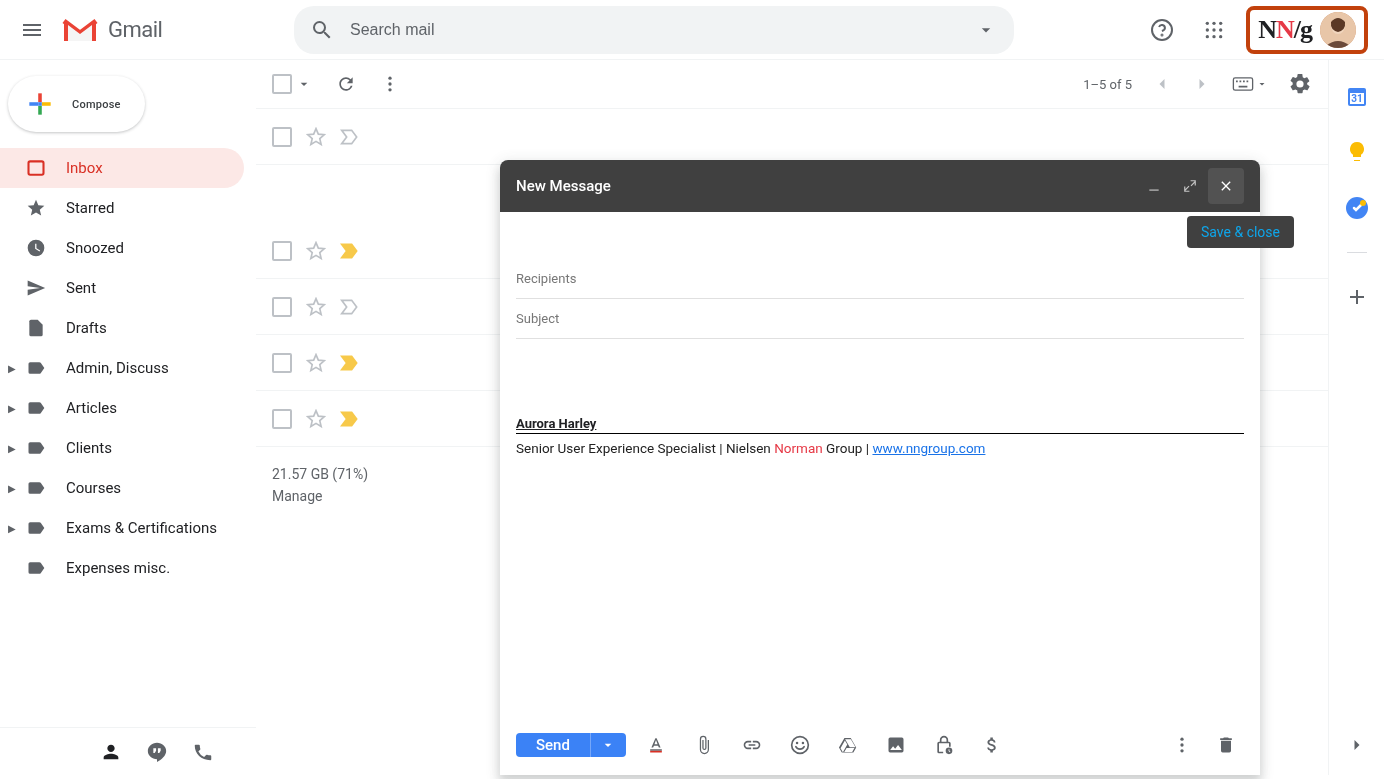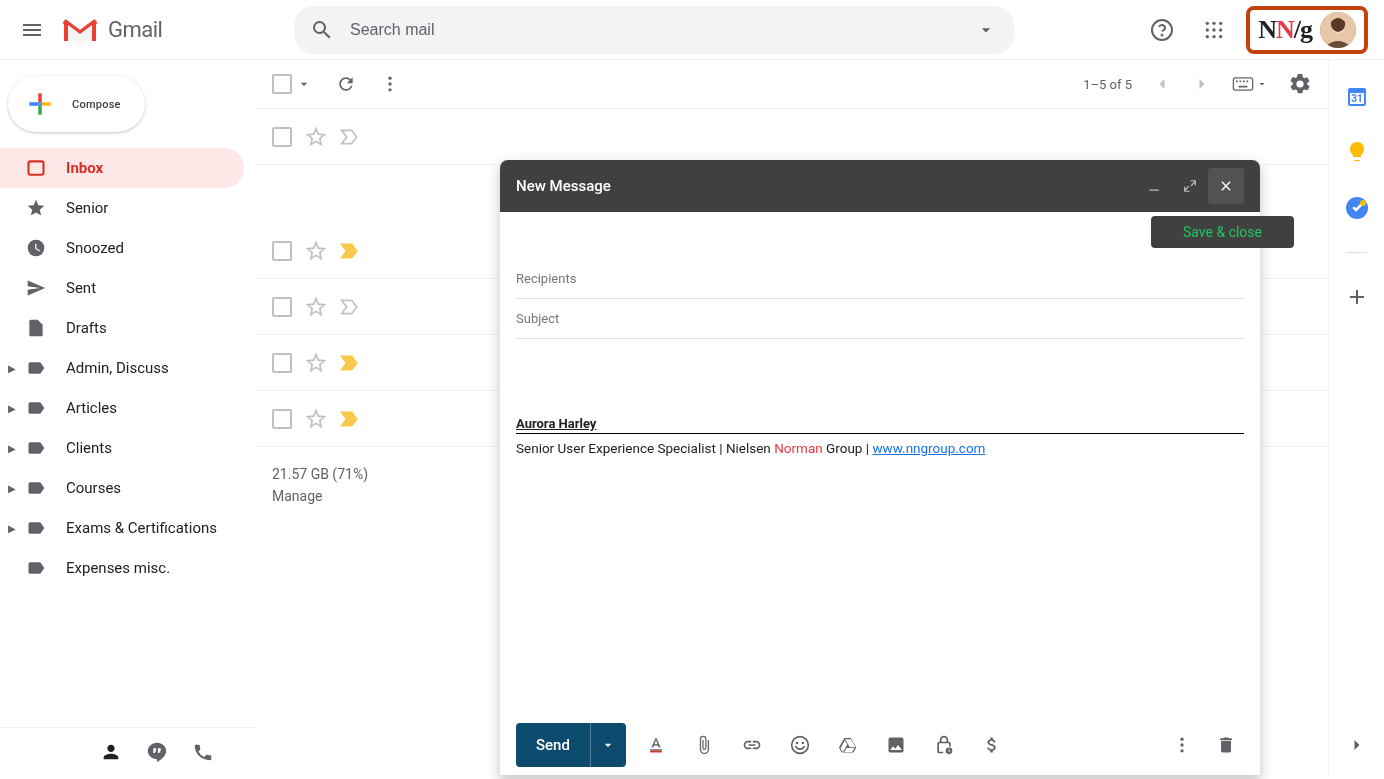--- a/index.html
+++ b/index.html
@@ -24,21 +24,21 @@
   
   
   .body-wrap { display: flex; height: calc(779px - 64px); }
   
   
   .sidebar { width: 256px; padding-top: 8px; display: flex; flex-direction: column; }
   .compose-btn { margin: 8px 8px 16px 8px; height: 56px; border-radius: 28px; box-shadow: 0 1px 3px rgba(60,64,67,0.3); display: flex; align-items: center; padding: 0 24px 0 16px; cursor:pointer; width: fit-content; background:#fff; }
   .compose-btn span { font-size: 11px; color: #3c4043; font-weight: 500; padding-left: 16px; letter-spacing: 0.25px; }
   .nav-list { flex: 1; overflow: hidden; }
   .nav-item { display: flex; align-items: center; height: 40px; padding-left: 26px; border-radius: 0 20px 20px 0; margin-right: 12px; cursor: pointer; color: #202124; font-size: 15px; }
-  .nav-item.active { background: #fce8e6; color: #d93025; font-weight: 700; }
+  .nav-item.active { background: #fce8e6; color: #d93025; font-weight: 400; }
   .nav-item .nav-icon { width: 20px; height: 20px; margin-right: 20px; display:flex; align-items:center; justify-content:center; flex-shrink:0; }
   .nav-item .caret { width: 12px; margin-right: 6px; margin-left: -18px; color:#5f6368; font-size:10px; }
   .sidebar-footer { height: 48px; border-top: 1px solid #f1f3f4; display: flex; align-items: center; padding-left: 100px; gap: 24px; }
   
   
   .main { flex: 1; display: flex; }
   .mail-list { flex: 1; position: relative; }
   .toolbar { height: 48px; display: flex; align-items: center; padding: 0 16px; }
   .tb-left { display: flex; align-items: center; gap: 24px; }
   .tb-select { display:flex; align-items:center; gap:4px; }
@@ -55,31 +55,31 @@
   .rp-divider { width: 20px; height: 1px; background: #dadce0; }
   .rp-chevron { margin-top: auto; margin-bottom: 20px; }
   
   
   .compose-dialog { position: absolute; bottom: 0; right: 68px; width: 760px; height: 615px; background: #fff; box-shadow: 0 8px 10px 1px rgba(60,64,67,0.15), 0 3px 14px 2px rgba(60,64,67,0.12); display: flex; flex-direction: column; border-radius: 8px 8px 0 0; overflow: visible; gap: 47px; }
   .cd-header { height: 52px; background: #404040; color: #fff; display: flex; align-items: center; padding: 0 16px; font-size: 15px; border-radius: 8px 8px 0 0; position: relative; }
   .cd-header .title { flex: 1; font-weight: 500; }
   .cd-actions { display: flex; align-items: center; gap: 0; }
   .cd-action { width: 36px; height: 36px; display:flex; align-items:center; justify-content:center; cursor:pointer; color:#c5c5c5; }
   .cd-action.close { background: #525252; border-radius: 4px; color:#fff; }
-  .cd-tooltip { position: absolute; right: -34px; top: 56px; background: #404040; color: #22c55e; padding: 8px 32px; border-radius: 4px; font-size: 14px; white-space: nowrap; }
+  .cd-tooltip { position: absolute; right: -34px; top: 56px; background: #404040; color: #0ea5e9; padding: 8px 14px; border-radius: 4px; font-size: 14px; white-space: nowrap; }
   .cd-fields { padding: 0 16px; }
   .cd-field { height: 40px; border-bottom: 1px solid #e0e0e0; display: flex; align-items: center; color: #777; font-size: 13px; }
   .cd-body { flex: 1; padding: 30px 16px 16px 16px; font-size: 14px; }
   .sig-name { font-weight: bold; text-decoration: underline; font-size: 13px; }
   .sig-line { border-bottom: 1px solid #000; margin-top: 2px; margin-bottom: 6px; }
   .sig-title { font-size: 13.5px; color: #222; }
   .sig-title .red { color: #e63946; }
   .sig-title a { color: #1a73e8; text-decoration: underline; }
   .cd-footer { height: 60px; display: flex; align-items: center; padding: 0 16px; gap: 12px; }
-  .send-btn { background: #0c4a6e; color: #fff; height: 44px; border-radius: 4px; display: flex; align-items: center; overflow: hidden; cursor:pointer; }
+  .send-btn { background: #3b82f6; color: #fff; height: 24px; border-radius: 4px; display: flex; align-items: center; overflow: hidden; cursor:pointer; }
   .send-main { padding: 0 20px; font-size: 15px; font-weight: 500; }
   .send-dd { width: 36px; height: 100%; border-left: 1px solid rgba(255,255,255,0.3); display:flex; align-items:center; justify-content:center; }
   .cd-tool { width: 36px; height: 36px; display:flex; align-items:center; justify-content:center; color:#5f6368; cursor:pointer; }
   .cd-footer-right { margin-left: auto; display:flex; gap: 8px; }
   
   svg { display: block; }
 </style>
 </head>
 <body>
 
@@ -169,21 +169,21 @@
             </svg>
           </span>
           <span>Inbox</span>
         </div>
         <div class="nav-item">
           <span class="nav-icon" style="color:#5f6368">
             <svg width="20" height="20" viewBox="0 0 24 24" fill="currentColor">
               <path d="M12 17.27L18.18 21l-1.64-7.03L22 9.24l-7.19-.61L12 2 9.19 8.63 2 9.24l5.46 4.73L5.82 21z"></path>
             </svg>
           </span>
-          <span>Senior</span>
+          <span>Starred</span>
         </div>
         <div class="nav-item">
           <span class="nav-icon" style="color:#5f6368">
             <svg width="20" height="20" viewBox="0 0 24 24" fill="currentColor">
               <path d="M12 2a10 10 0 100 20 10 10 0 000-20zm.5 5v5.25l4.5 2.67-.75 1.23L11 13V7h1.5z"></path>
             </svg>
           </span>
           <span>Snoozed</span>
         </div>
         <div class="nav-item">

